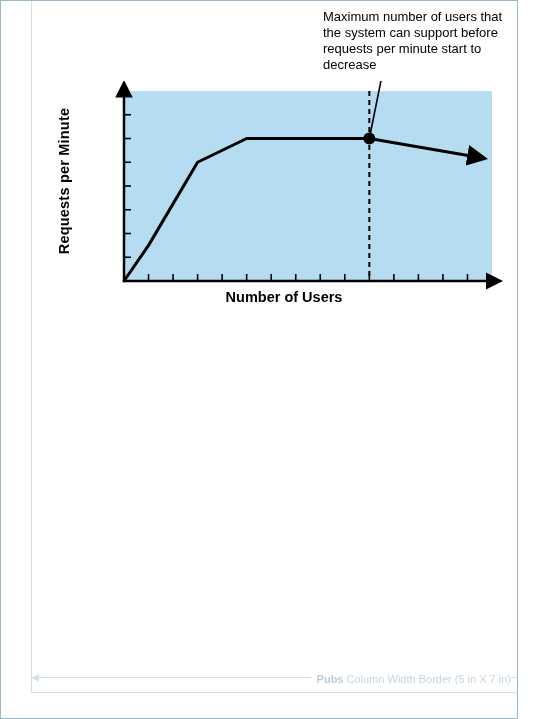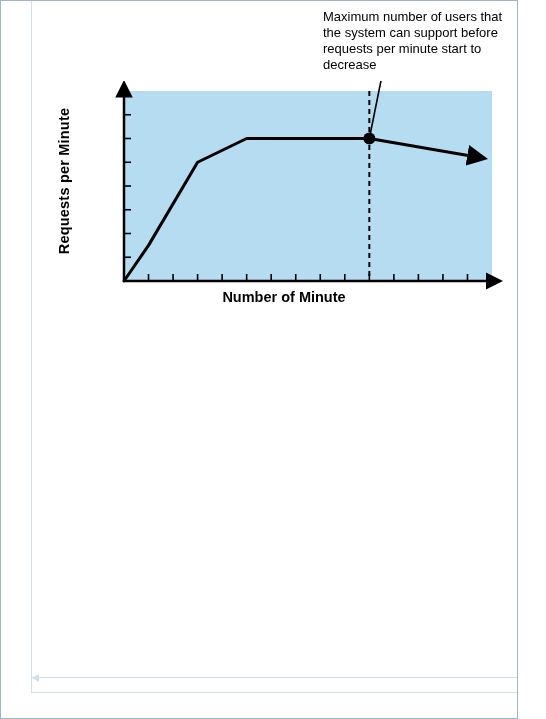--- a/index.html
+++ b/index.html
@@ -135,20 +135,23 @@
           <line x1="50" y1="105" x2="57" y2="105" stroke="#000" stroke-width="1.6"></line>
           <line x1="50" y1="81.25" x2="57" y2="81.25" stroke="#000" stroke-width="1.6"></line>
           <line x1="50" y1="57.5" x2="57" y2="57.5" stroke="#000" stroke-width="1.6"></line>
           <line x1="50" y1="33.75" x2="57" y2="33.75" stroke="#000" stroke-width="1.6"></line>
           <line x1="295.3333333333333" y1="10" x2="295.3333333333333" y2="200" stroke="#000" stroke-width="2" stroke-dasharray="5 4"></line>
           <polyline points="50,200 74.53333333333333,164.375 123.60000000000001,81.25 172.66666666666666,57.5 295.3333333333333,57.5 405.73333333333335,76.5" fill="none" stroke="#000" stroke-width="3" stroke-linejoin="round" stroke-linecap="round" marker-end="url(#arrow)"></polyline>
           <circle cx="295.3333333333333" cy="57.5" r="6" fill="#000"></circle>
           <line x1="295.3333333333333" y1="57.5" x2="307.3333333333333" y2="-2" stroke="#000" stroke-width="1.6"></line>
         </svg>
 
-      <div class="xlabel">Number of Minute</div>
+      <div class="xlabel">Number of Users</div>
     </div>
 
   </div>
 
   <div class="footer-rule"></div>
   <div class="footer-arrowhead"></div>
+  <div class="footer-label">
+    <span class="b">Pubs</span><span> Column Width Border (5 in X 7 in)</span>
+  </div>
 </div>
 
 </body></html>

